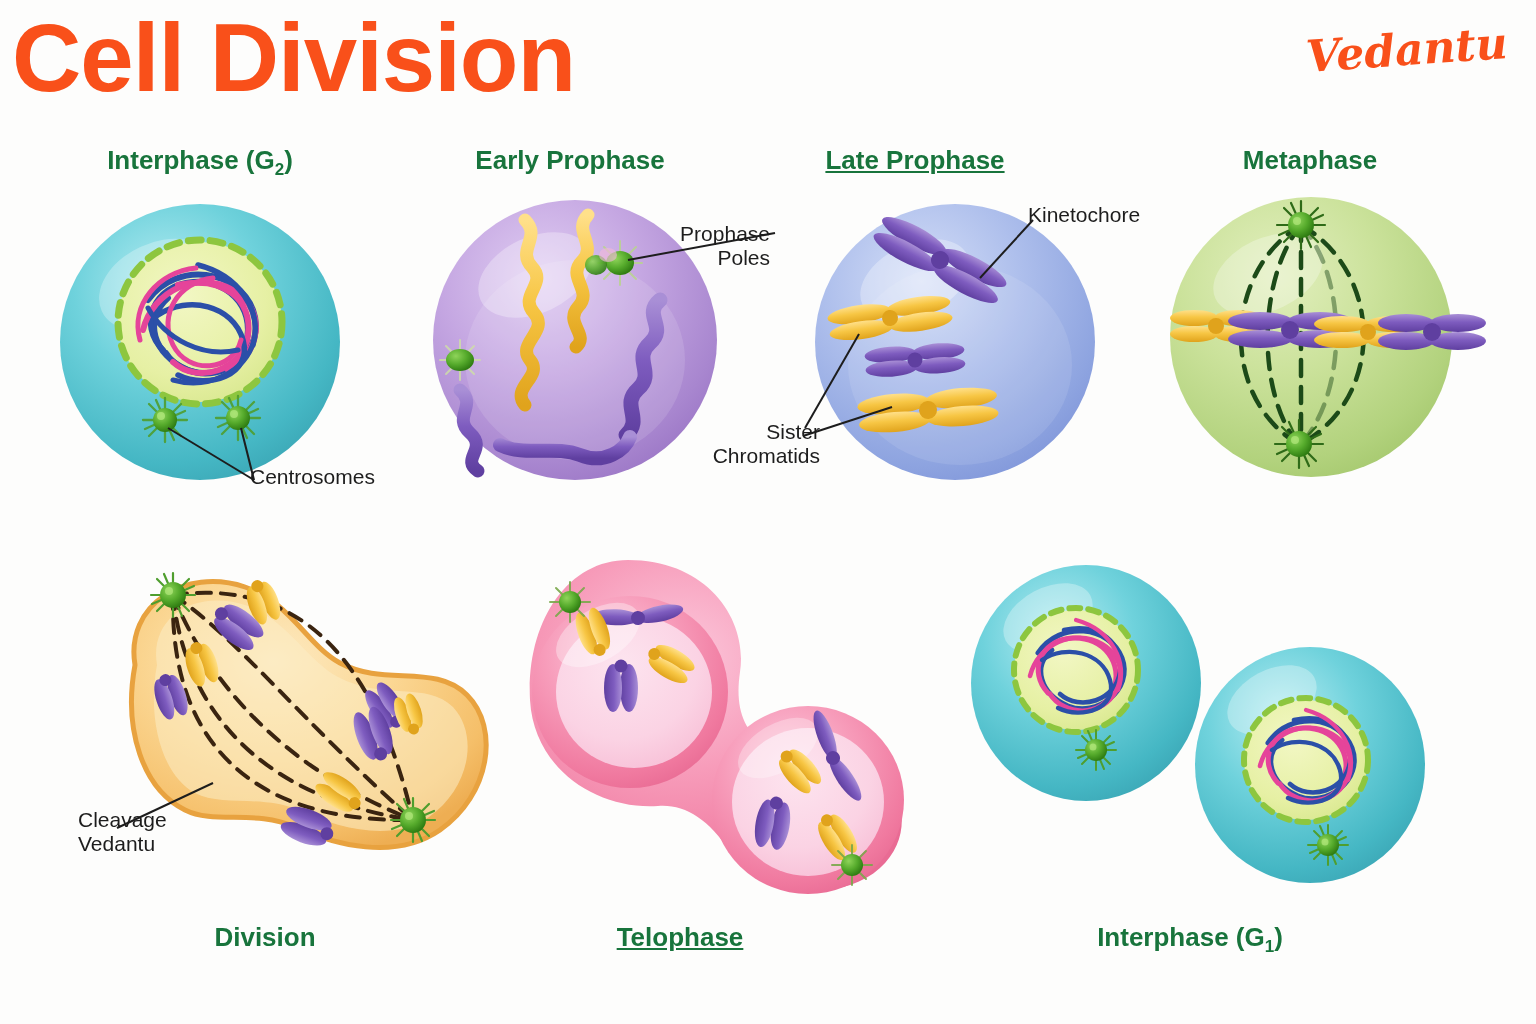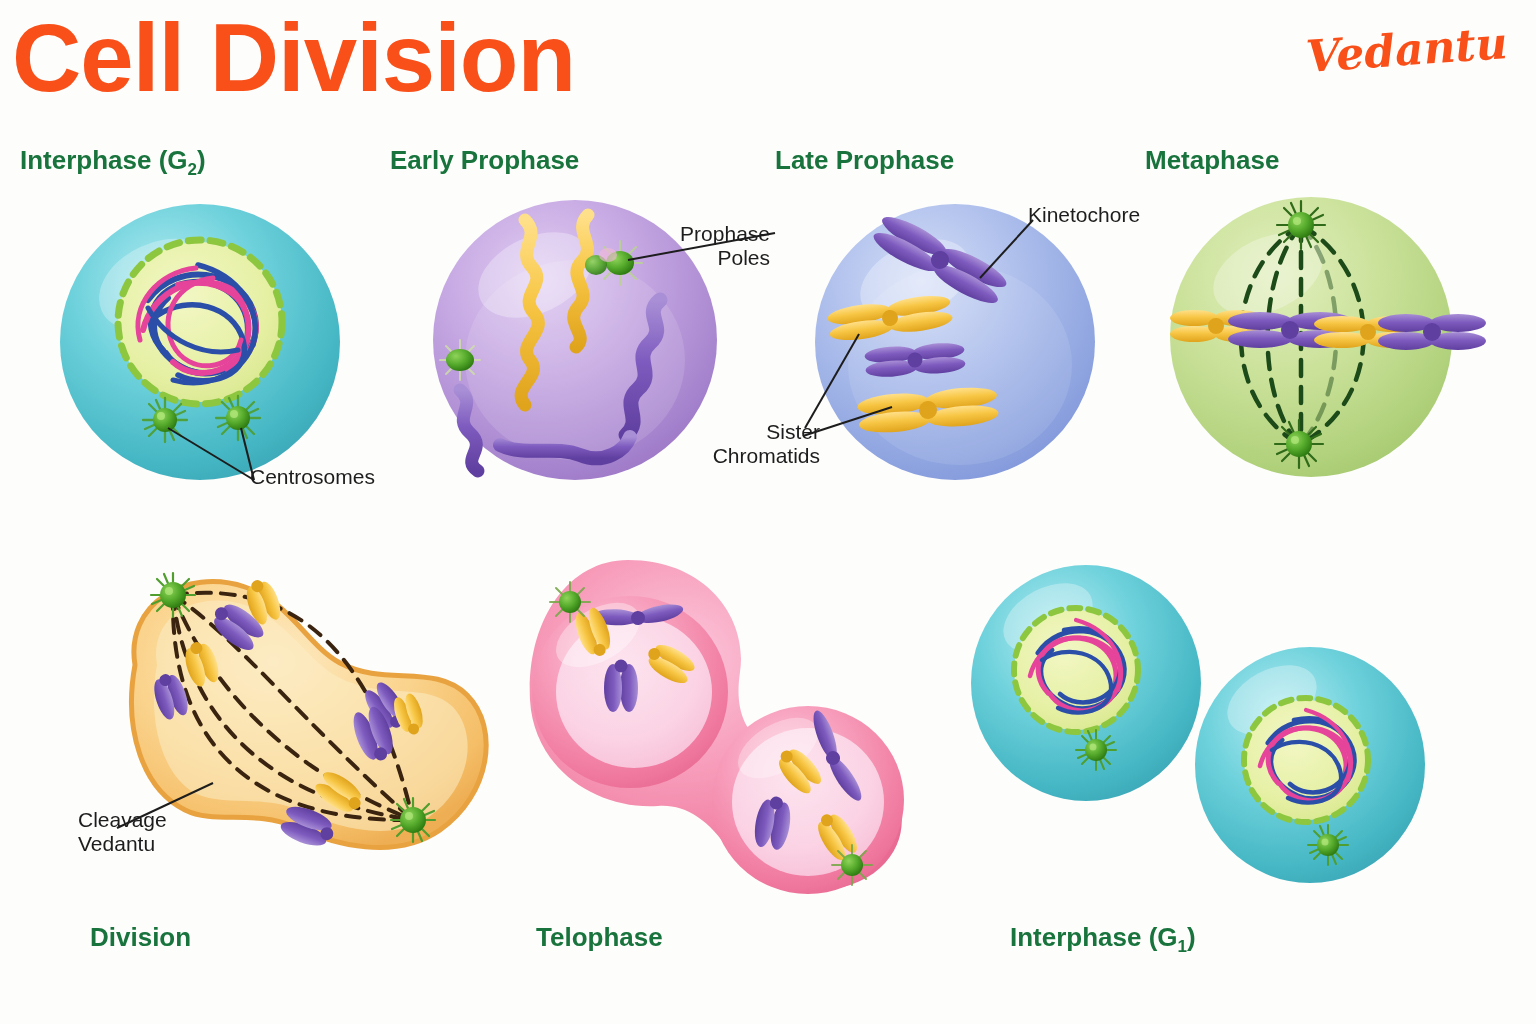--- a/index.html
+++ b/index.html
@@ -24,20 +24,21 @@
     font-family:"DejaVu Serif", serif;
     font-style:italic; font-weight:bold;
     font-size:44px; color:#f9501a;
     transform:rotate(-4deg);
   }
   
   .phase-label {
     position:absolute;
     color:#18743c;
     font-size:26px; font-weight:bold;
+    text-align:center;
     white-space:nowrap;
   }
   .phase-label sub { font-size:17px; }
   
   .callout {
     position:absolute;
     color:#1d1d1d;
     font-size:21px;
     line-height:1.14;
     white-space:nowrap;
@@ -52,25 +53,25 @@
 </head>
 <body>
 
 <div id="title">Cell Division</div>
 <div id="logo">Vedantu</div>
 
 <div class="phase-label" style="left:20px; top:145px; width:360px;">
   <span>Interphase (G</span><sub>2</sub><span>)</span>
 </div>
 <div class="phase-label" style="left:390px; top:145px; width:360px;">Early Prophase</div>
-<div class="phase-label" style="left:775px; top:145px; width:340px;">Late Prophase</div>
+<div class="phase-label" style="left:745px; top:145px; width:340px;text-decoration:underline;">Late Prophase</div>
 <div class="phase-label" style="left:1145px; top:145px; width:330px;">Metaphase</div>
 
 <div class="phase-label" style="left:90px; top:922px; width:350px;">Division</div>
-<div class="phase-label" style="left:536px; top:922px; width:330px;">Telophase</div>
+<div class="phase-label" style="left:515px; top:922px; width:330px;text-decoration:underline;">Telophase</div>
 <div class="phase-label" style="left:1010px; top:922px; width:360px;">
   <span>Interphase (G</span><sub>1</sub><span>)</span>
 </div>
 
 <div class="callout" style="left:250px; top:465px;">Centrosomes</div>
 
 <div class="callout right" style="left:600px; top:222px; width:170px;">
   <div>Prophase</div>
   <div>Poles</div>
 </div>

